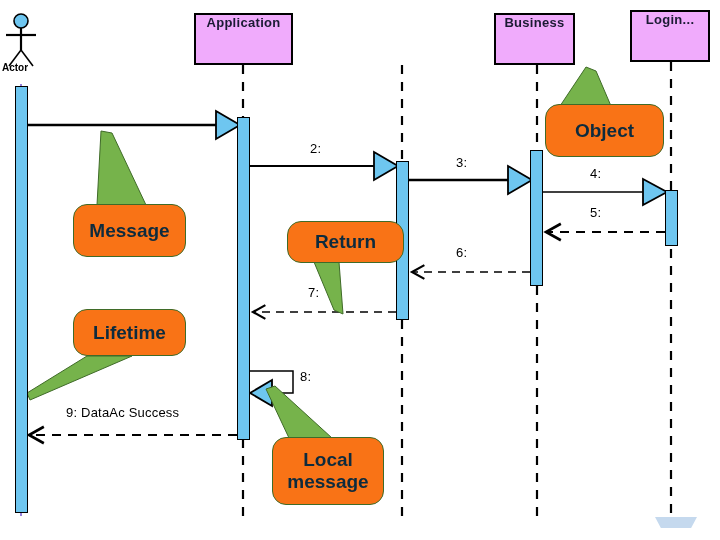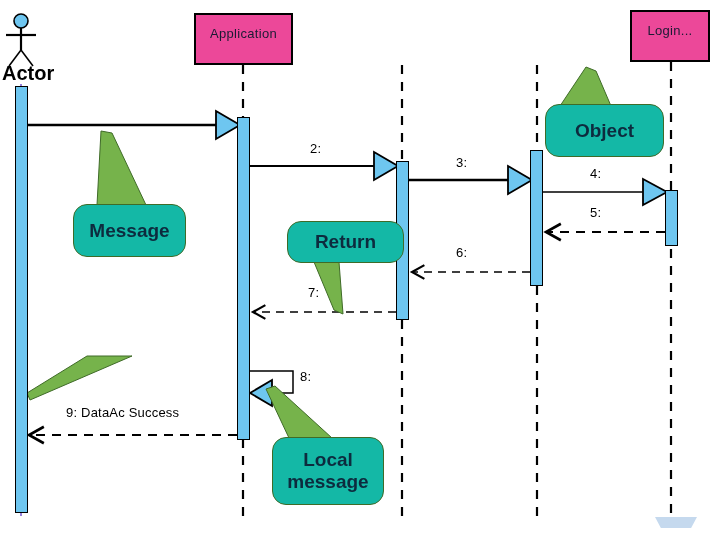--- a/index.html
+++ b/index.html
@@ -17,27 +17,28 @@
   }
   #svg-layer {
     position: absolute;
     left: 0;
     top: 0;
     width: 720px;
     height: 540px;
   }
   .hdr-box {
     position: absolute;
-    background: #ec4899;
+    background: #f0abfc;
     border: 2px solid #000000;
     box-sizing: border-box;
     display: flex;
     align-items: flex-start;
     justify-content: center;
-    padding-top: 11px;
+    padding-top: 0;
+    font-weight: bold;
   }
   .hdr-label {
     font-family: "Liberation Sans", sans-serif;
     font-size: 13px;
     color: #1a1a33;
     letter-spacing: 0.3px;
     white-space: nowrap;
   }
   .act-bar {
     position: absolute;
@@ -49,28 +50,28 @@
     position: absolute;
     font-family: "Liberation Sans", sans-serif;
     font-size: 13px;
     color: #000000;
     white-space: nowrap;
     letter-spacing: 0.2px;
   }
   .actor-label {
     position: absolute;
     font-family: "Liberation Sans", sans-serif;
-    font-size: 20px;
+    font-size: 10px;
     font-weight: bold;
     color: #000000;
     white-space: nowrap;
   }
   .callout {
     position: absolute;
-    background: #14b8a6;
+    background: #f97316;
     border: 1px solid #3f6b28;
     border-radius: 14px;
     box-sizing: border-box;
     display: flex;
     flex-direction: column;
     align-items: center;
     justify-content: center;
     color: #0d2b3e;
     font-family: "Liberation Sans", sans-serif;
     font-size: 19px;
@@ -161,20 +162,23 @@
       <path d="M 87 356 L 132 356 L 30 400 L 27 393 Z" fill="#76b34b" stroke="#3f6b28" stroke-width="1"></path>
       <path d="M 289 438 L 332 438 L 275 386 L 266 389 Z" fill="#76b34b" stroke="#3f6b28" stroke-width="1"></path>
     </g>
   </svg>
 
   <div class="hdr-box" style="left:194px; top:13px; width:99px; height:52px;">
     <span class="hdr-label">Application</span>
   </div>
 
 
+  <div class="hdr-box" style="left:494px; top:13px; width:81px; height:52px;">
+    <span class="hdr-label">Business</span>
+  </div>
 
   <div class="hdr-box" style="left:630px; top:10px; width:80px; height:52px;">
     <span class="hdr-label">Login...</span>
   </div>
 
   <div class="actor-label" style="left:2px; top:62px;">Actor</div>
 
   <div class="act-bar" style="left:15px; top:86px; width:13px; height:427px;"></div>
   <div class="act-bar" style="left:237px; top:117px; width:13px; height:323px;"></div>
   <div class="act-bar" style="left:396px; top:161px; width:13px; height:159px;"></div>
@@ -195,20 +199,23 @@
   </div>
 
   <div class="callout" style="left:545px; top:104px; width:119px; height:53px;">
     <span>Object</span>
   </div>
 
   <div class="callout" style="left:287px; top:221px; width:117px; height:42px;">
     <span>Return</span>
   </div>
 
+  <div class="callout" style="left:73px; top:309px; width:113px; height:47px;">
+    <span>Lifetime</span>
+  </div>
 
   <div class="callout" style="left:272px; top:437px; width:112px; height:68px;">
     <span>Local</span>
     <span>message</span>
   </div>
 
   <div class="trapezoid" style="left:655px; top:517px; width:42px; height:11px;
               clip-path: polygon(0% 0%, 100% 0%, 86% 100%, 14% 100%);"></div>
 
 </div>

